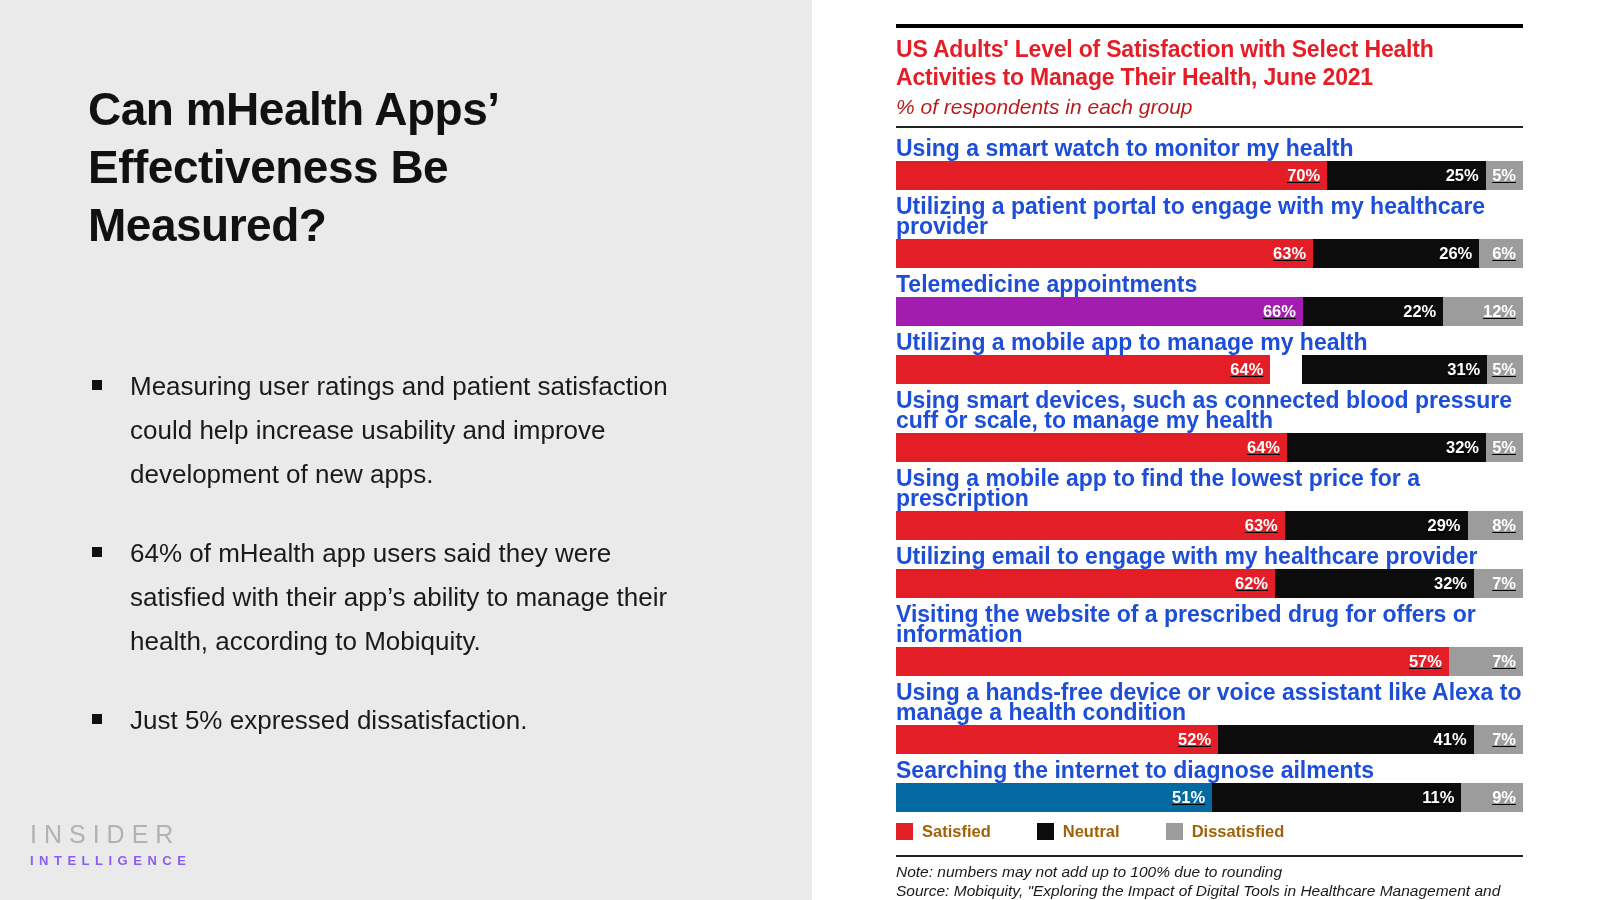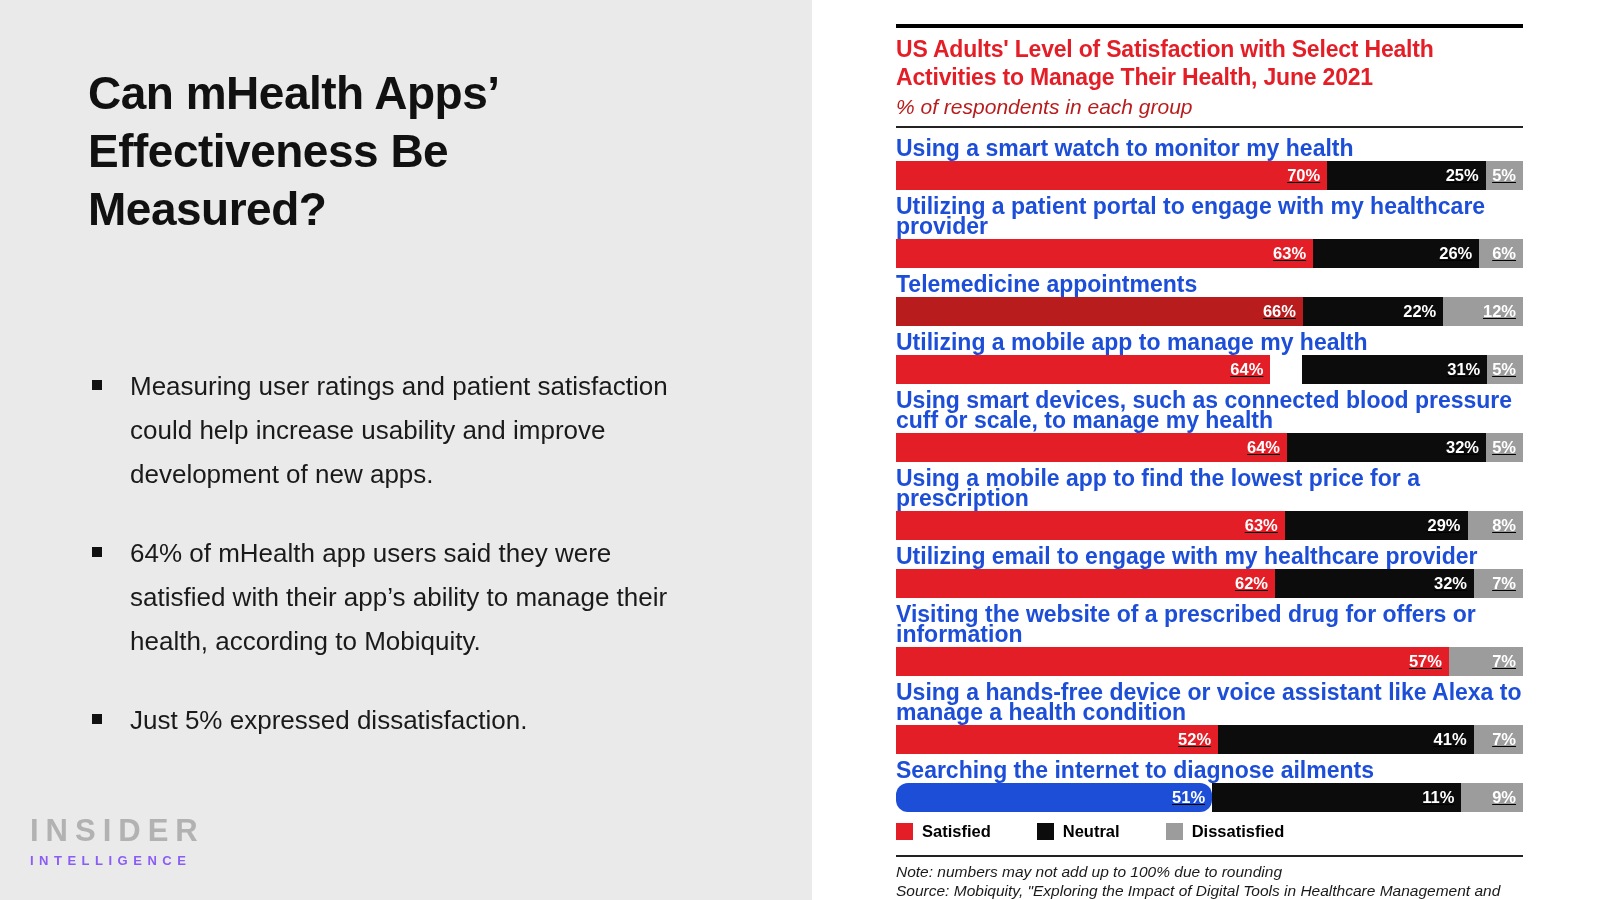--- a/index.html
+++ b/index.html
@@ -4,34 +4,34 @@
 <style>
   * { margin:0; padding:0; box-sizing:border-box; }
   html,body { width:1600px; height:900px; }
   body { font-family:"Liberation Sans", sans-serif; background:#eaeaea; position:relative; overflow:hidden; }
 
   .slide { position:absolute; inset:0; width:1600px; height:900px; }
 
   
   .left-panel { position:absolute; left:0; top:0; width:812px; height:900px; background:#eaeaea; }
   .slide-title {
-    position:absolute; left:88px; top:64px; width:510px;
+    position:absolute; left:88px; top:80px; width:510px;
     font-size:46px; line-height:58px; font-weight:700; color:#111;
     letter-spacing:-0.5px;
   }
   .bullets { position:absolute; left:90px; top:364px; width:585px; list-style:none; }
   .bullets li {
     position:relative; padding-left:40px; margin-bottom:35px;
     font-size:26px; line-height:44px; color:#1a1a1a;
   }
   .bullets li .sq {
     position:absolute; left:2px; top:16px; width:10px; height:10px; background:#111;
   }
   .logo { position:absolute; left:30px; bottom:32px; }
-  .logo-line1 { font-size:31px; font-weight:700; letter-spacing:7px; color:#b2b2b2; }
+  .logo-line1 { font-size:25px; font-weight:400; letter-spacing:7px; color:#b2b2b2; }
   .logo-line2 { font-size:13px; font-weight:700; letter-spacing:5.5px; color:#8b5cf6; margin-top:4px; }
 
   
   .right-panel { position:absolute; left:812px; top:0; width:788px; height:900px; background:#ffffff; }
   .chart { position:absolute; left:84px; top:24px; width:627px; }
 
   .rule { width:100%; }
   .rule.thick { height:4px; background:#000; }
   .rule.thin  { height:2px; background:#222; }
 
@@ -52,21 +52,21 @@
   .bar { display:flex; height:29px; width:100%; }
   .seg {
     display:flex; align-items:center; justify-content:flex-end;
     padding-right:7px; flex-basis:0; min-width:0; overflow:hidden;text-decoration:underline;
   }
   .seg-val { font-size:16.5px; font-weight:700; color:#ffffff; white-space:nowrap; }
 
   .legend { display:flex; align-items:center; margin-top:10px; }
   .legend-item { display:flex; align-items:center; margin-right:46px; }
   .legend-swatch { width:17px; height:17px; margin-right:9px; flex:0 0 auto; }
-  .legend-label { font-size:16.5px; font-weight:700; color:#000000; }
+  .legend-label { font-size:16.5px; font-weight:700; color:#a16207; }
 
   .legend + .rule.thin { margin-top:14px; }
   .note, .source {
     font-size:15.5px; line-height:17.5px; font-style:italic; color:#1a1a1a;
   }
   .note { margin-top:6px; }
   .source { margin-top:1px; }
   .source + .rule.thick { margin-top:5px; }
 
   .chart-footer {
@@ -125,21 +125,21 @@
                 <span class="seg-val">26%</span>
               </div>
               <div class="seg" style="flex-grow: 6; background: rgb(156, 156, 156);">
                 <span class="seg-val">6%</span>
               </div>
             </div>
           </div>
           <div class="bar-row">
             <div class="bar-label">Telemedicine appointments</div>
             <div class="bar">
-              <div class="seg" style="flex-grow: 66; background: #b91c1c;">
+              <div class="seg" style="flex-grow: 66; background: #a21caf;">
                 <span class="seg-val">66%</span>
               </div>
               <div class="seg" style="flex-grow: 22; background: rgb(12, 12, 12);">
                 <span class="seg-val">22%</span>
               </div>
               <div class="seg" style="flex-grow: 12; background: rgb(156, 156, 156);">
                 <span class="seg-val">12%</span>
               </div>
             </div>
           </div>
@@ -220,21 +220,21 @@
                 <span class="seg-val">41%</span>
               </div>
               <div class="seg" style="flex-grow: 7; background: rgb(156, 156, 156);">
                 <span class="seg-val">7%</span>
               </div>
             </div>
           </div>
           <div class="bar-row">
             <div class="bar-label">Searching the internet to diagnose ailments</div>
             <div class="bar">
-              <div class="seg" style="flex-grow: 51; background: #1d4ed8; border-radius: 12px;">
+              <div class="seg" style="flex-grow: 51; background: #0369a1;">
                 <span class="seg-val">51%</span>
               </div>
               <div class="seg" style="flex-grow: 40; background: rgb(12, 12, 12);">
                 <span class="seg-val">11%</span>
               </div>
               <div class="seg" style="flex-grow: 9; background: rgb(156, 156, 156);">
                 <span class="seg-val">9%</span>
               </div>
             </div>
           </div>

